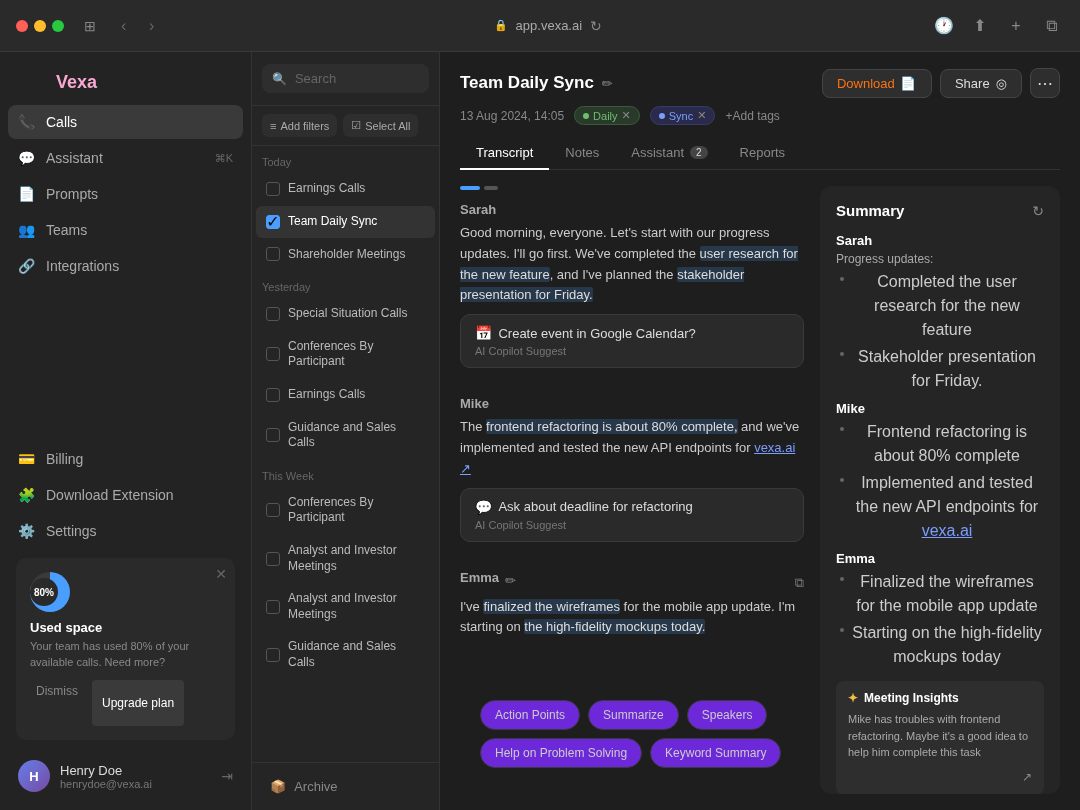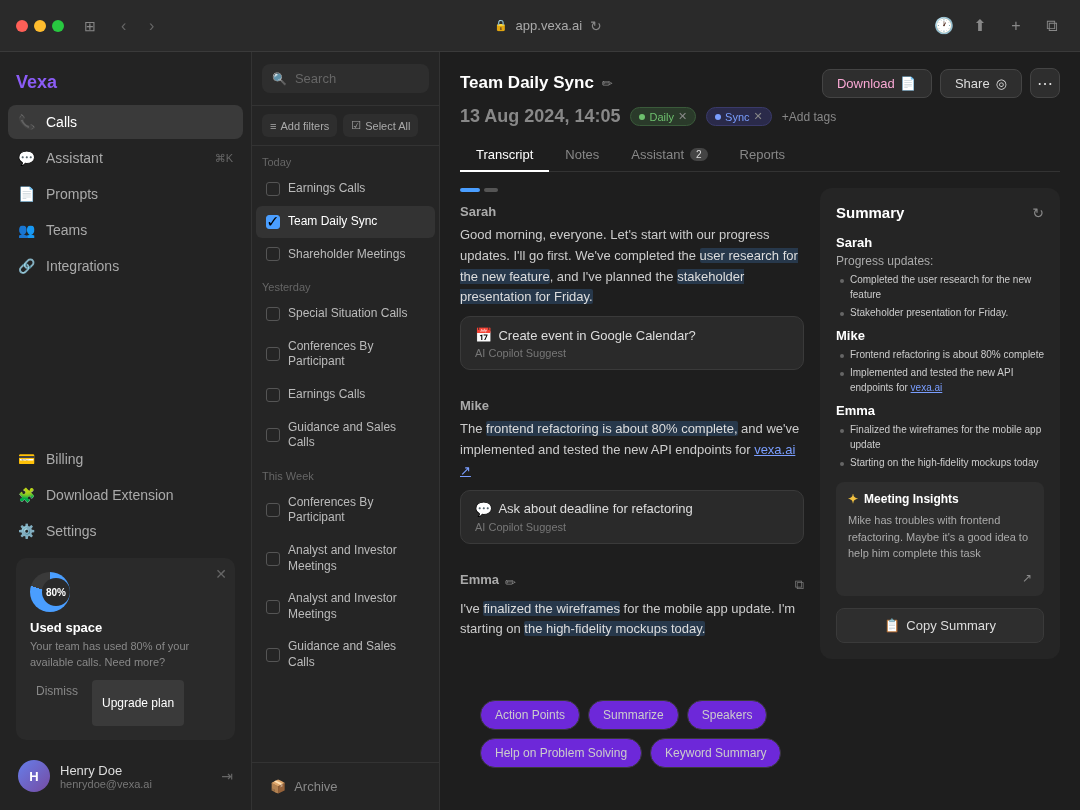--- a/index.html
+++ b/index.html
@@ -104,21 +104,22 @@
       background: #232323;
       display: flex;
       flex-direction: column;
       border-right: 1px solid #333;
       flex-shrink: 0;
     }
     .sidebar-logo {
       padding: 20px 16px 12px;
       font-size: 18px;
       font-weight: 700;
-      color: #8b5cf6;
+      color: #f9a8d4;
+      margin-left: 40px;
     }
     .sidebar-nav {
       display: flex;
       flex-direction: column;
       gap: 2px;
       padding: 0 8px;
     }
     .sidebar-item {
       display: flex;
       align-items: center;
@@ -175,21 +176,21 @@
       gap: 12px;
       margin-bottom: 8px;
     }
     .progress-circle {
       width: 40px;
       height: 40px;
       border-radius: 50%;
       background: conic-gradient(#4a9eff 0% 80%, #3a3a3a 80% 100%);
       display: flex;
       align-items: center;
-      justify-content: flex-end;
+      justify-content: flex-start;
       position: relative;
     }
     .progress-circle-inner {
       width: 28px;
       height: 28px;
       border-radius: 50%;
       background: #2a2a2a;
       display: flex;
       align-items: center;
       justify-content: center;
@@ -393,21 +394,21 @@
       gap: 8px;
     }
     .download-btn {
       display: flex;
       align-items: center;
       gap: 6px;
       padding: 6px 14px;
       background: #2e2e2e;
       border: 1px solid #444;
       border-radius: 8px;
-      color: #f9a8d4;
+      color: #f97316;
       font-size: 13px;
       cursor: pointer;
     }
     .share-btn {
       display: flex;
       align-items: center;
       gap: 6px;
       padding: 6px 14px;
       background: #2e2e2e;
       border: 1px solid #444;
@@ -428,21 +429,21 @@
       color: #ddd;
       cursor: pointer;
       font-size: 16px;
     }
     .meta-row {
       display: flex;
       align-items: center;
       gap: 10px;
       margin-bottom: 12px;
     }
-    .meta-date { font-size: 18px; color: #888; font-weight: bold; }
+    .meta-date { font-size: 12px; color: #888; }
     .tag {
       display: flex;
       align-items: center;
       gap: 4px;
       padding: 2px 8px;
       border-radius: 12px;
       font-size: 11px;
       font-weight: 500;
     }
     .tag-dot { width: 6px; height: 6px; border-radius: 50%; }
@@ -654,26 +655,27 @@
     .summary-label {
       font-size: 12px;
       color: #aaa;
       margin-bottom: 4px;
     }
     .summary-list {
       list-style: none;
       padding: 0;
     }
     .summary-list li {
-      font-size: 10px;
+      font-size: 16px;
       color: #ccc;
       line-height: 1.5;
       margin-bottom: 3px;
       padding-left: 14px;
       position: relative;
+      text-align: center;
     }
     .summary-list li::before {
       content: '';
       position: absolute;
       left: 4px;
       top: 7px;
       width: 4px;
       height: 4px;
       border-radius: 50%;
       background: #666;

